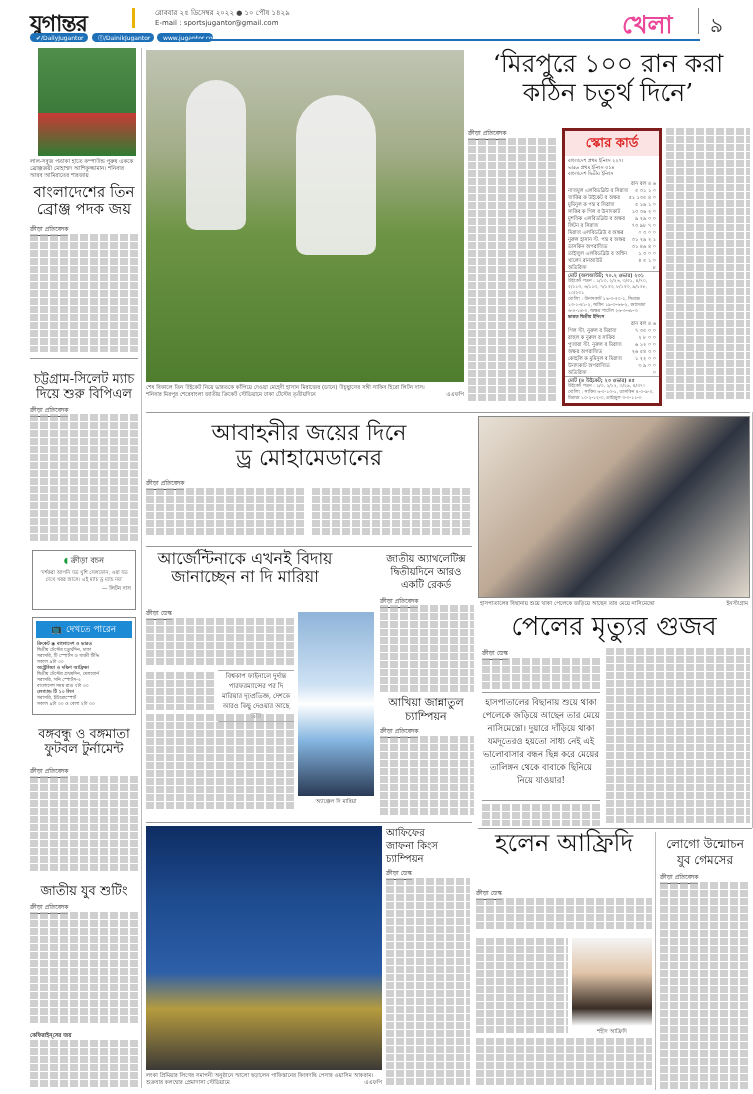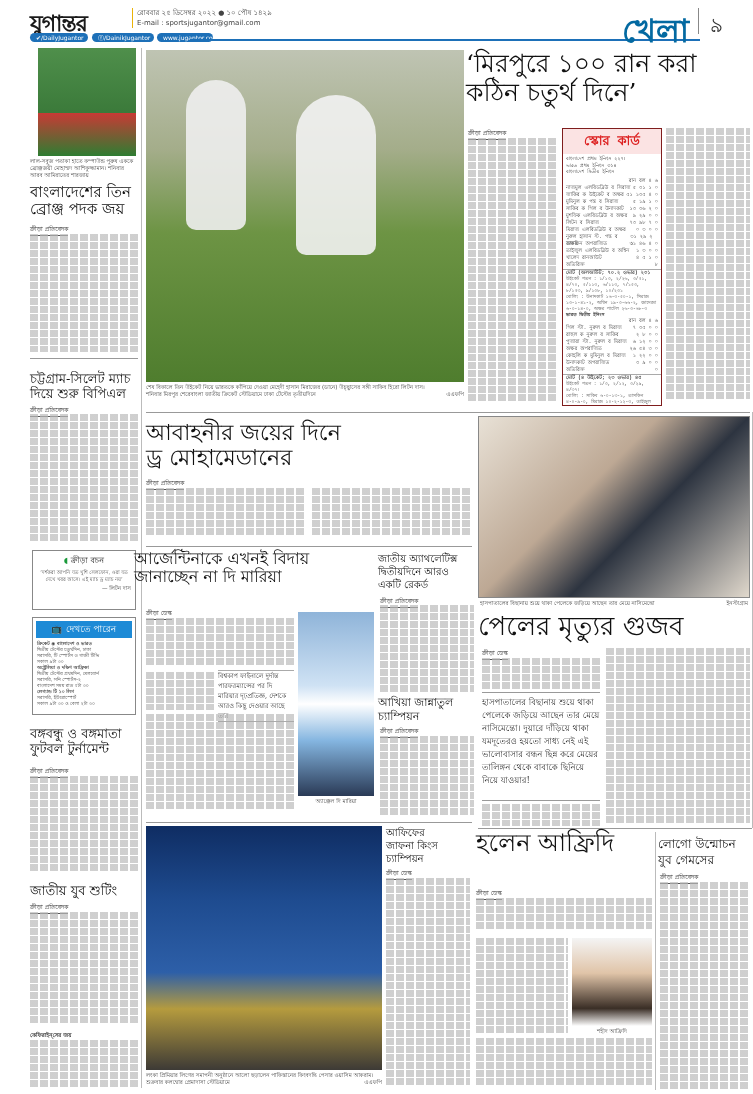--- a/index.html
+++ b/index.html
@@ -1,33 +1,33 @@
 <!DOCTYPE html>
 <html><head>
 <meta charset="utf-8">
 <style>
 *{box-sizing:border-box;margin:0;padding:0}
 body{width:753px;height:1094px;background:#fff;font-family:"DejaVu Sans",sans-serif;color:#222;position:relative;overflow:hidden}
 .abs{position:absolute}
 .logo{left:30px;top:6px;font-family:"DejaVu Serif",serif;font-weight:bold;font-size:22px;color:#1a1a1a;letter-spacing:-1px}
-.dateline{left:132px;top:8px;font-size:7px;color:#444;line-height:10px;border-left:1px solid #eab308;padding-left:4px}
+.dateline{left:132px;top:8px;font-size:7px;color:#444;line-height:10px;border-left:3px solid #eab308;padding-left:20px}
 .social{top:33px;height:9px;background:#1d70b8;color:#fff;font-size:6px;line-height:9px;padding:0 6px;border-radius:5px}
 .topline{left:190px;top:39px;width:510px;height:2px;background:#1d70b8}
-.section{left:622px;top:6px;font-size:32px;font-weight:bold;color:#0369a1}
+.section{left:622px;top:6px;font-size:24px;font-weight:bold;color:#ec4899}
 .pageno{left:710px;top:10px;font-size:20px;color:#333}
 .secdiv{left:698px;top:8px;width:1px;height:26px;background:#888}
-.headline{font-family:"DejaVu Serif",serif;color:#111;line-height:1.15}
+.headline{font-family:"DejaVu Serif",serif;text-align:center;color:#111;line-height:1.15}
 .body{font-size:5px;color:#666;line-height:7px;overflow:hidden}
 .body span{display:block;height:7px;background:repeating-linear-gradient(90deg,#bbb 0 8px,transparent 8px 10px);margin-bottom:1px;opacity:.7}
 .byline{font-size:6px;color:#333;border-bottom:1px solid #555;display:inline-block}
 .caption{font-size:5.5px;color:#444;line-height:7px}
 .rule{background:#999;height:1px}
 .vrule{background:#bbb;width:1px}
 .box{border:1px solid #888}
-.scorecard{border:1px solid #7f1d1d;font-family:Liberation Mono, monospace;}
+.scorecard{border:3px solid #7f1d1d;}
 .sc-title{background:#fbe3e3;color:#d22;text-align:center;font-size:13px;font-weight:bold;padding:2px 0}
 .sc-row{font-size:5px;color:#444;display:flex;justify-content:space-between;padding:0 3px;height:7px;line-height:7px}
 </style>
 </head>
 <body>
 
 <div class="abs logo">যুগান্তর</div>
 <div class="abs dateline">
   <div>রোববার ২৫ ডিসেম্বর ২০২২ ● ১০ পৌষ ১৪২৯</div>
   <div>E-mail : sportsjugantor@gmail.com</div>

